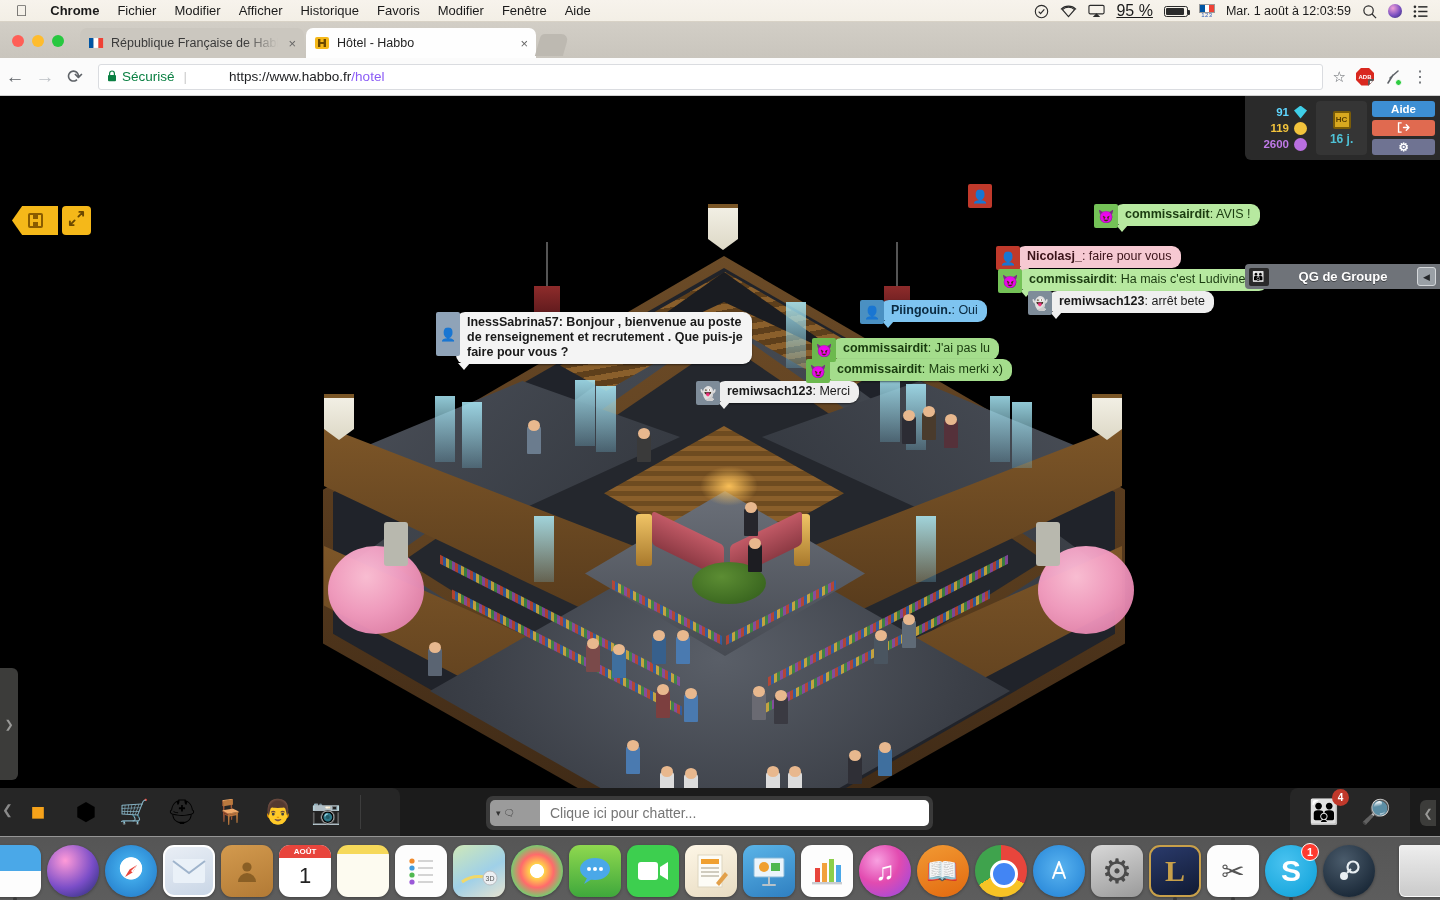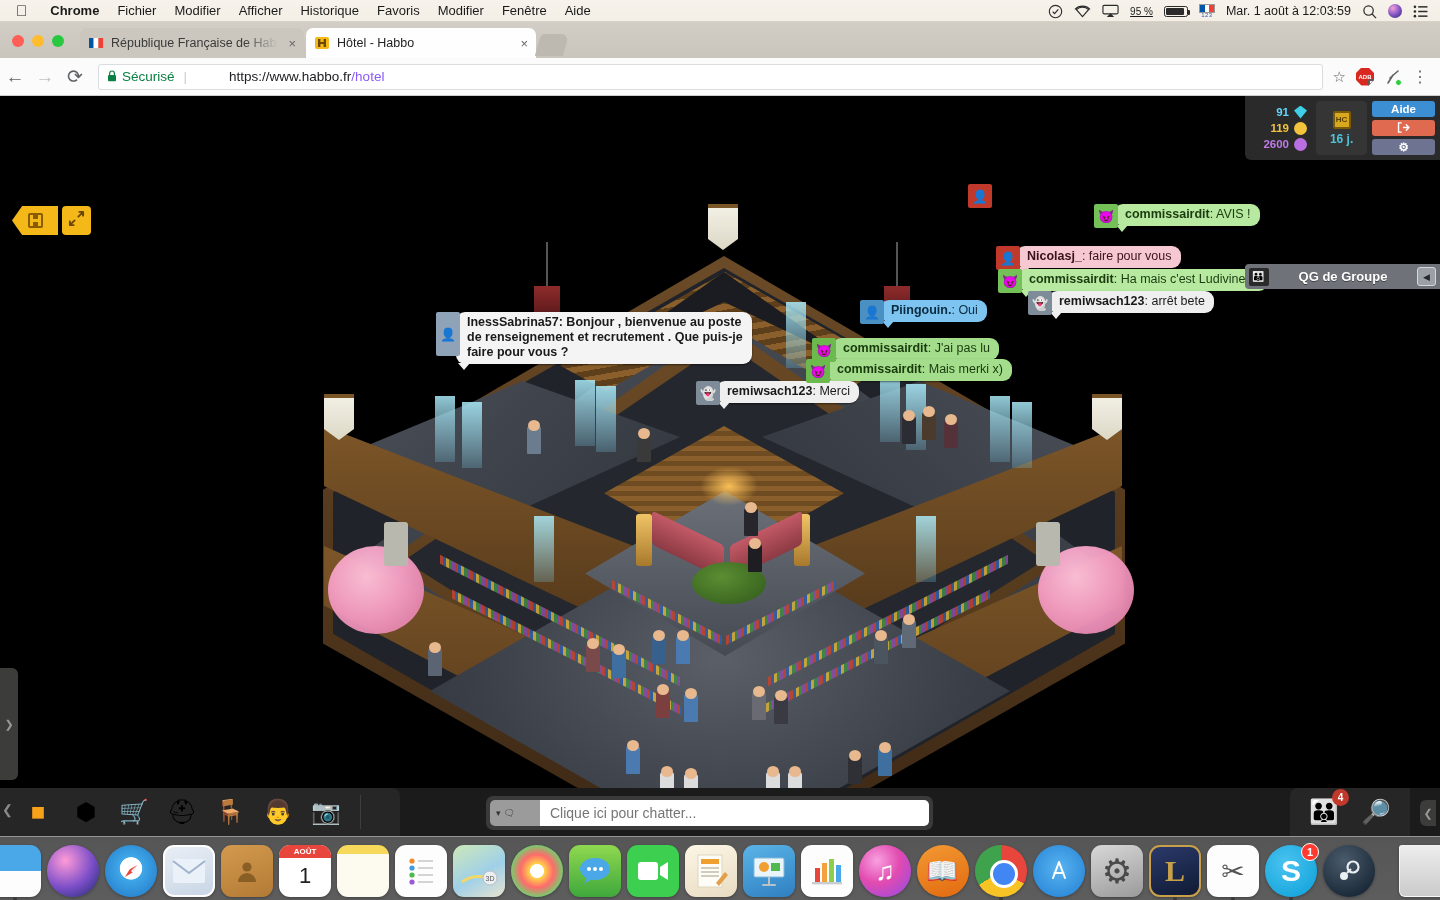--- a/index.html
+++ b/index.html
@@ -21,21 +21,21 @@
   }
   #menubar .apple { padding: 0 14px 0 16px; font-size: 15px; line-height: 1; }
   #menubar .mi { padding: 0 9px; white-space: nowrap; }
   #menubar .mi.bold { font-weight: bold; }
   #menubar-right {
     position: absolute; right: 0; top: 0; height: 22px;
     display: flex; align-items: center; gap: 11px; padding-right: 12px;
     font-size: 12.5px;
   }
   .mb-ico { display: inline-flex; align-items: center; justify-content: center; }
-  .battpct { font-size: 10px; letter-spacing: 0; text-decoration: underline; }
+  .battpct { font-size: 16px; letter-spacing: 0; text-decoration: underline; }
   .battery {
     width: 24px; height: 11px; border: 1.3px solid #2b2b2b; border-radius: 2.5px;
     position: relative; display: inline-block;
   }
   .battery::after {
     content: ""; position: absolute; right: -3.5px; top: 3px;
     width: 2px; height: 5px; background: #2b2b2b; border-radius: 0 1px 1px 0;
   }
   .battery i { position: absolute; left: 1px; top: 1px; bottom: 1px; width: 18px; background: #2b2b2b; border-radius: 1px; display:block;}
   .flagbox { width: 16px; height: 14px; display:flex; flex-direction: column; }

